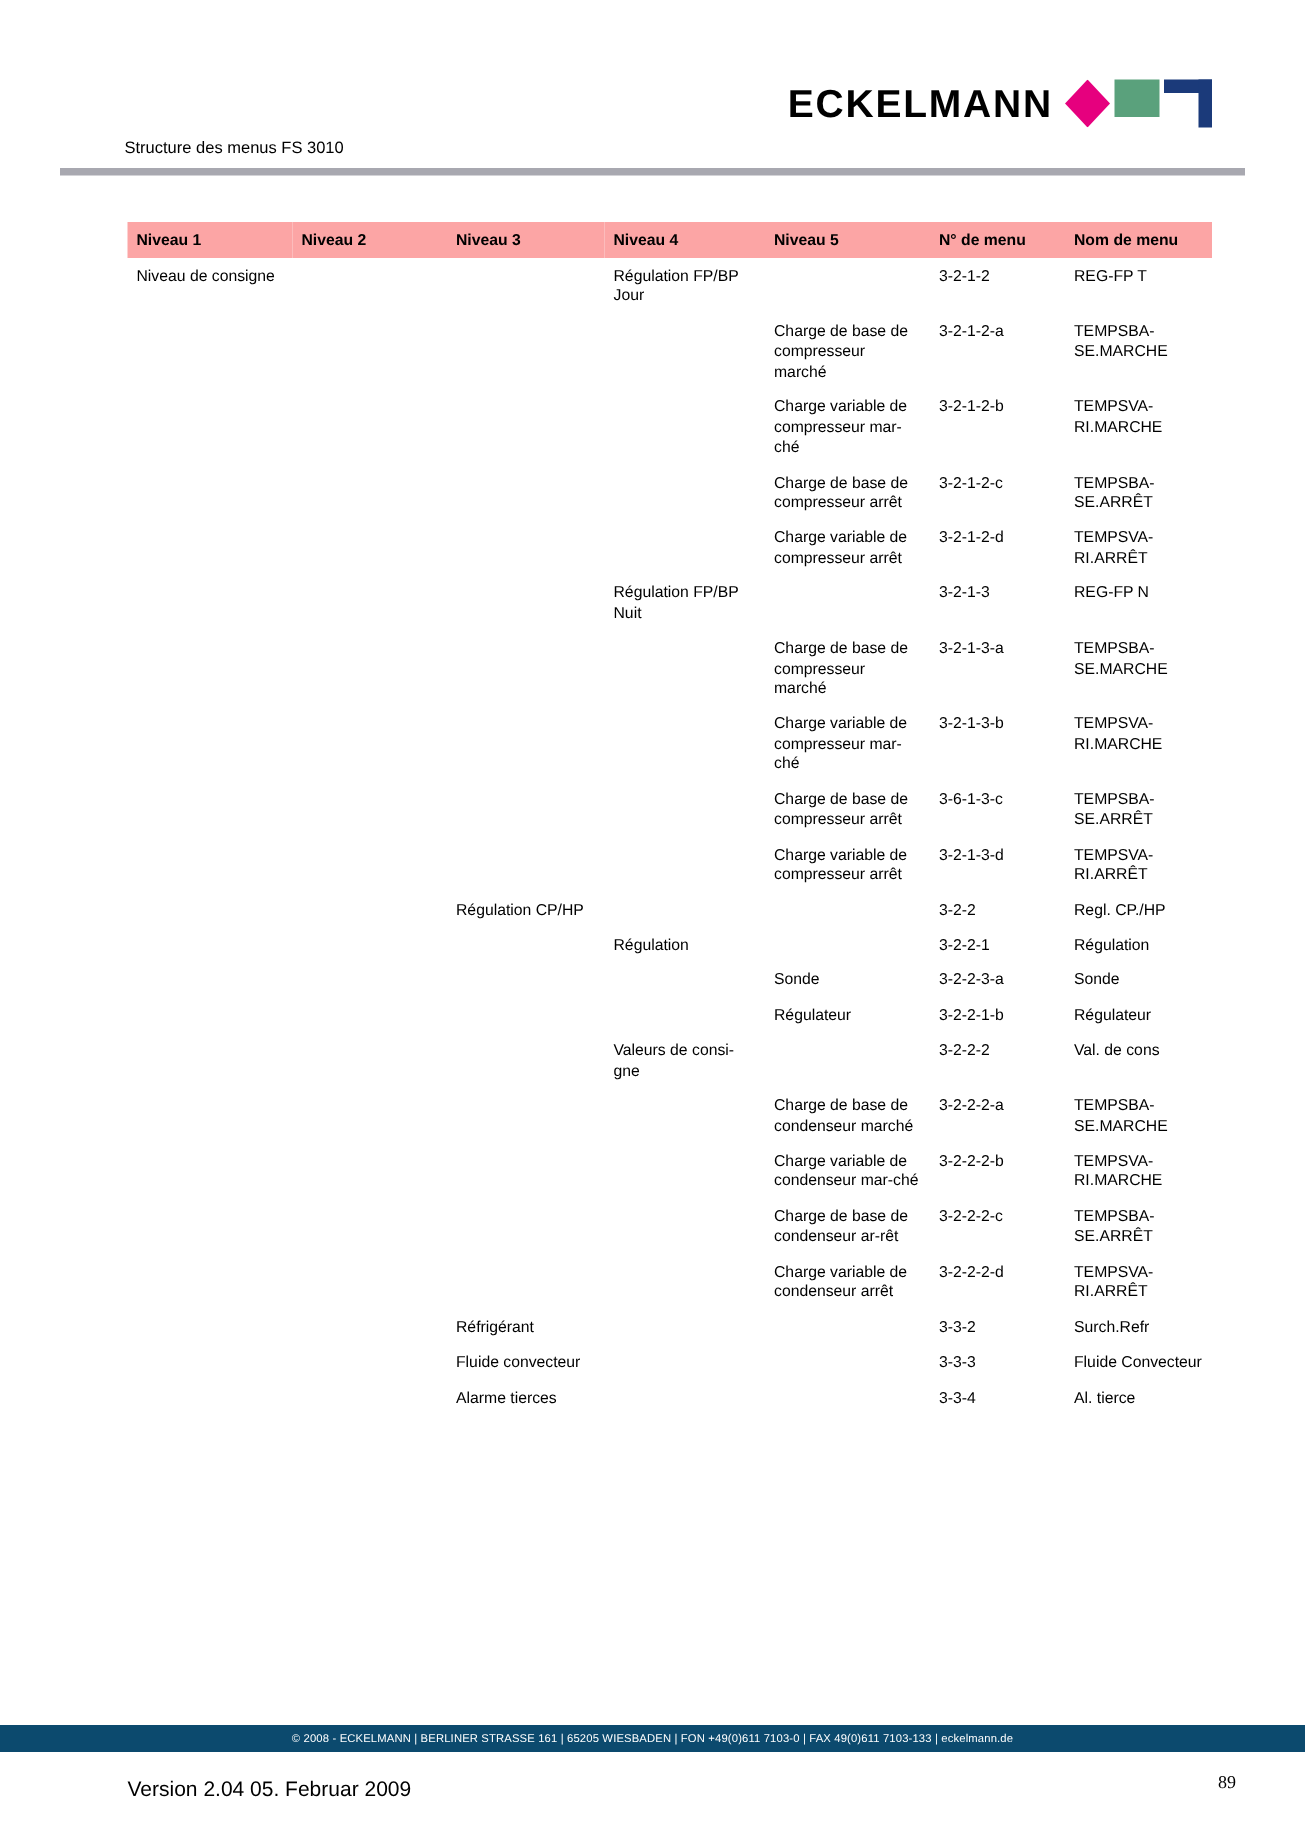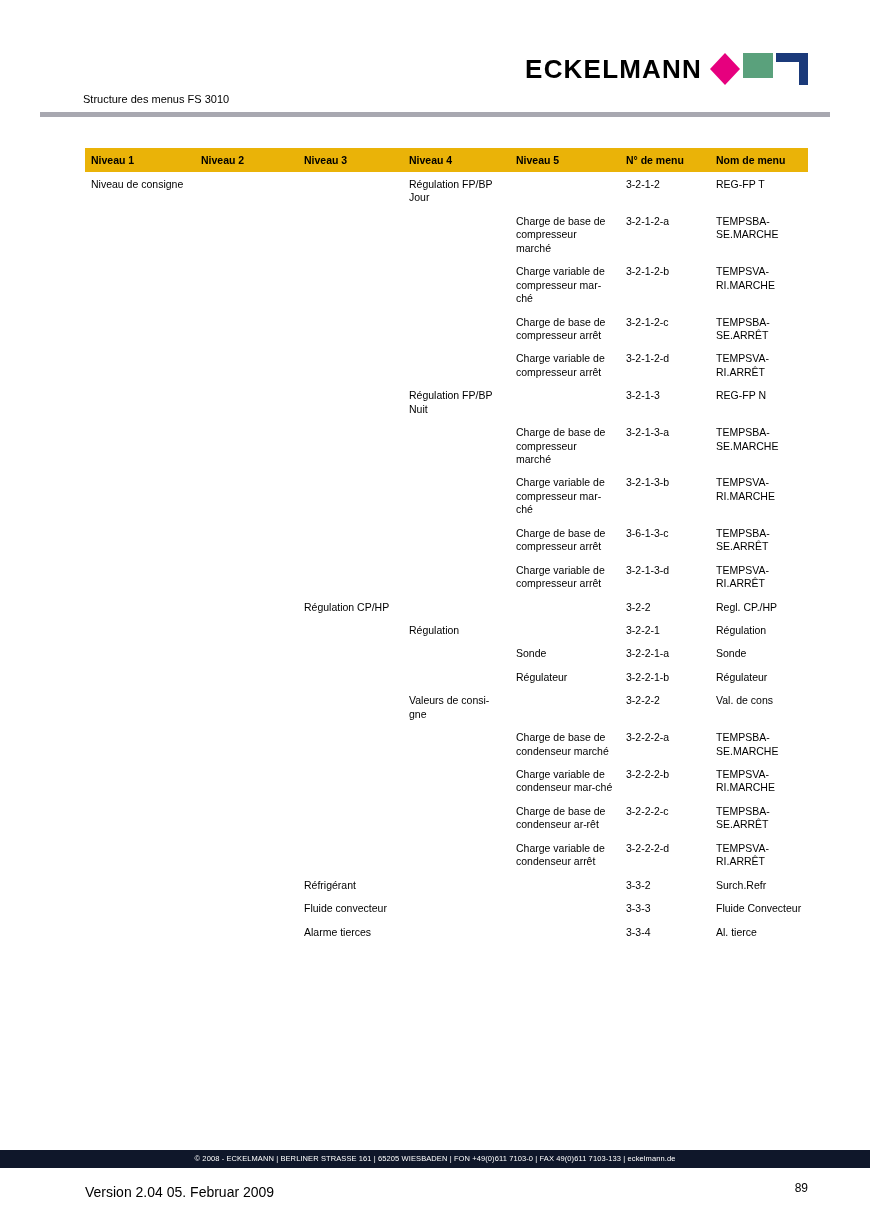--- a/index.html
+++ b/index.html
@@ -106,21 +106,21 @@
     left: 85px;
     top: 148px;
     width: 723px;
   }
   table.menu-table {
     border-collapse: collapse;
     width: 723px;
     table-layout: fixed;
   }
   table.menu-table th {
-    background: #eab308;
+    background: #fca5a5;
     font-size: 10.5px;
     font-weight: bold;
     text-align: left;
     padding: 6px 6px 6px 6px;
     vertical-align: middle;
     height: 22px;
     color: #000;
   }
   table.menu-table td {
     font-size: 10.5px;
@@ -137,44 +137,45 @@
   .col6 { width: 90px; }
   .col7 { width: 98px; }
 
   
   .footer-bar {
     position: absolute;
     left: 0;
     top: 1150px;
     width: 870px;
     height: 18px;
-    background: #0f172a;
+    background: #0c4a6e;
   }
   .footer-bar span {
     display: block;
     text-align: center;
     color: #ffffff;
     font-size: 7.5px;
     line-height: 18px;
     letter-spacing: 0.1px;
   }
   .footer-version {
     position: absolute;
     left: 85px;
     top: 1184px;
     font-size: 14px;
     color: #000;
     text-align: center;
   }
   .footer-page {
     position: absolute;
-    right: 62px;
+    right: 46px;
     top: 1181px;
     font-size: 12px;
     color: #000;
+    font-family: Liberation Serif, serif;
   }
 </style>
 </head>
 <body>
 
 <div class="page-header">
   <div class="logo-wrap">
     <div class="logo-text">ECKELMANN</div>
     <div class="logo-marks">
       <div class="logo-diamond"></div>
@@ -319,21 +320,21 @@
           <td></td>
           <td>3-2-2-1</td>
           <td>Régulation</td>
         </tr>
         <tr>
           <td></td>
           <td></td>
           <td></td>
           <td></td>
           <td>Sonde</td>
-          <td>3-2-2-1-a</td>
+          <td>3-2-2-3-a</td>
           <td>Sonde</td>
         </tr>
         <tr>
           <td></td>
           <td></td>
           <td></td>
           <td></td>
           <td>Régulateur</td>
           <td>3-2-2-1-b</td>
           <td>Régulateur</td>

